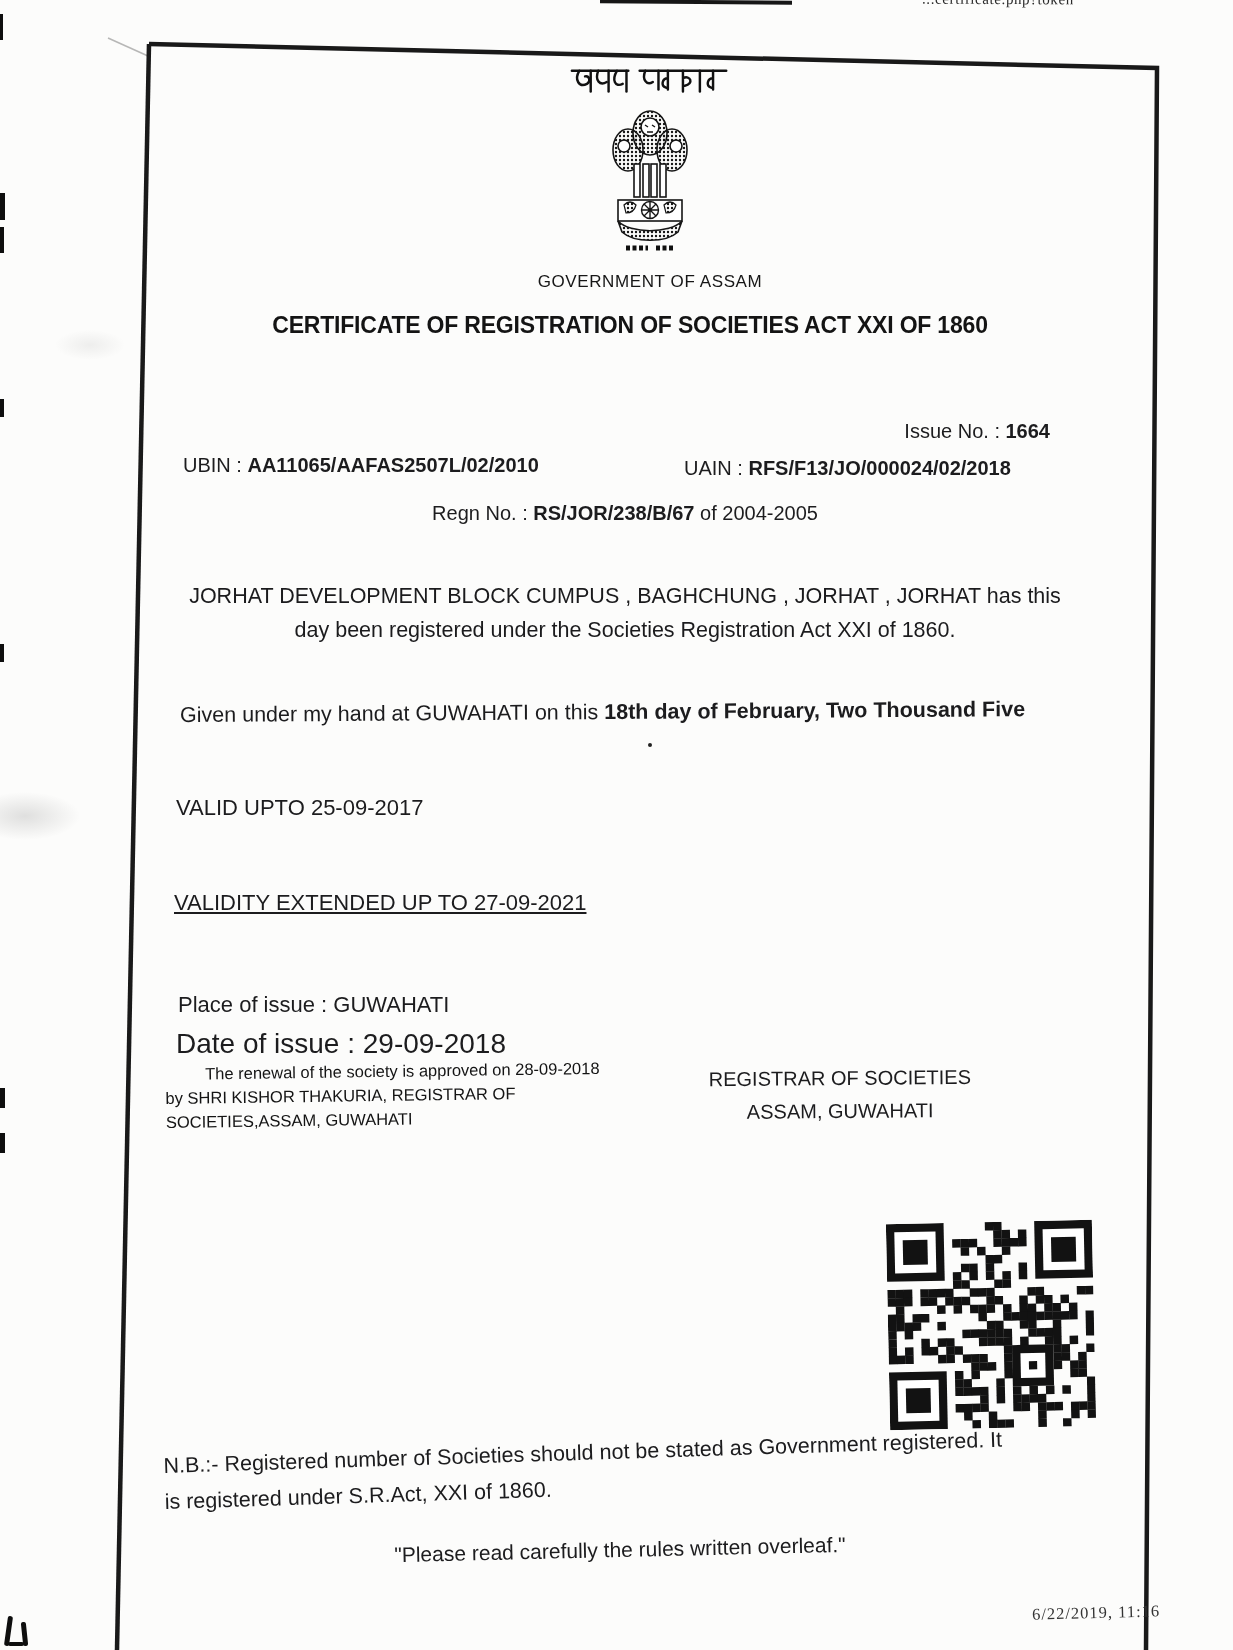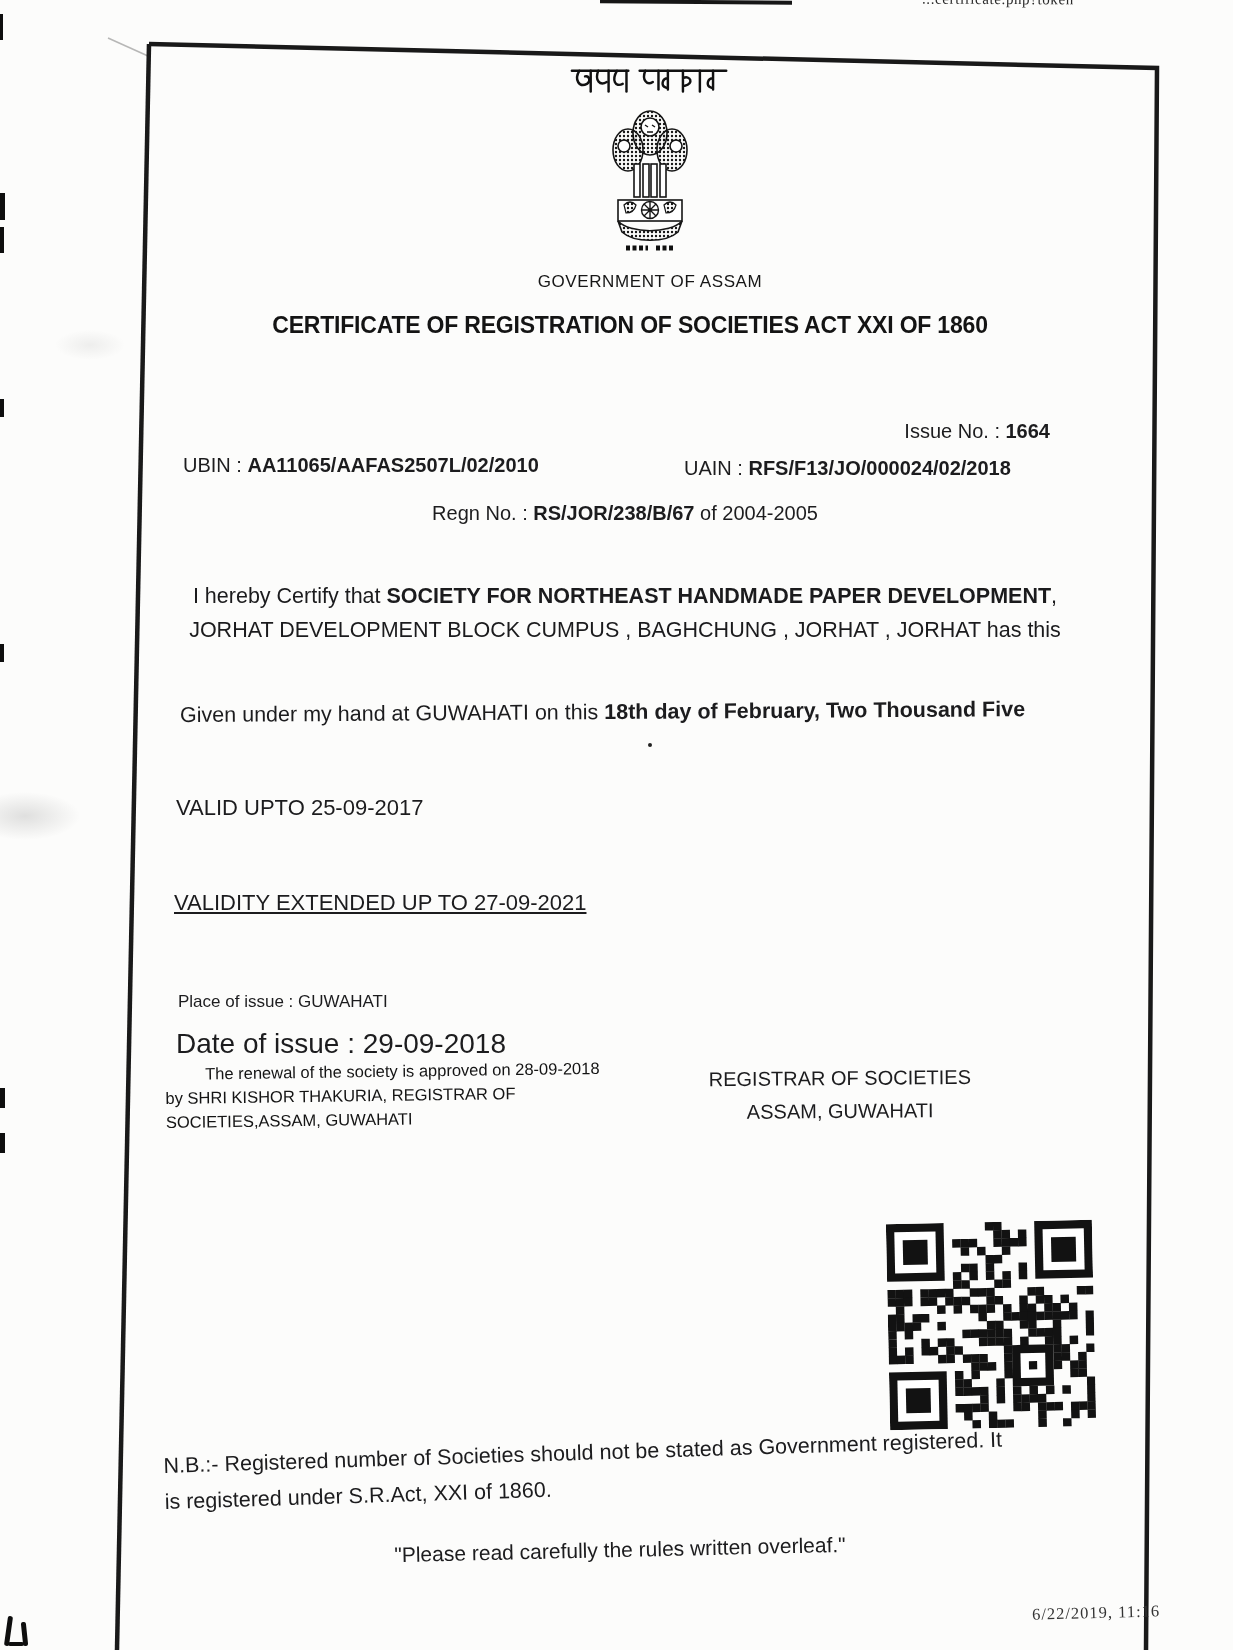--- a/index.html
+++ b/index.html
@@ -17,21 +17,21 @@
   .line21{font-size:20px;}
   .issue{left:150px;top:420px;width:900px;text-align:right;}
   .ubin{left:183px;top:454px;}
   .uain{left:684px;top:457px;}
   .regn{left:150px;top:494px;width:950px;text-align:center;margin-top:8px;}
   .bodypara{left:165px;top:579px;width:920px;text-align:center;font-size:21.5px;line-height:34px;color:#1b1b1d;}
   .given{left:180px;top:703px;font-size:21.5px;transform:rotate(-.4deg);transform-origin:left center;white-space:nowrap;}
   .dot{left:648px;top:743px;width:4px;height:4px;background:#222;border-radius:50%;}
   .valid1{left:176px;top:795px;font-size:22px;}
   .valid2{left:174px;top:890px;font-size:22px;text-decoration:underline;}
-  .place{left:178px;top:992px;font-size:17px;}
+  .place{left:178px;top:992px;font-size:22px;}
   .date{left:176px;top:1028px;font-size:28px;}
   .renewal{left:165px;top:1062px;width:480px;font-size:16.5px;line-height:24px;transform:rotate(-.8deg);transform-origin:left top;color:#141414;}
   .renewal .l1{text-indent:40px;}
   .signblock{left:700px;top:1062px;width:280px;text-align:center;font-size:20px;line-height:33px;transform:rotate(-.5deg);}
   .qr{left:888px;top:1222px;width:206px;height:206px;transform:rotate(-1.2deg);}
   .nb{left:163px;top:1448px;width:930px;font-size:21.5px;line-height:36px;transform:rotate(-1.8deg);transform-origin:left top;}
   .overleaf{left:150px;top:1538px;width:940px;text-align:center;font-size:21px;transform:rotate(-1.3deg);}
   .stamp{left:1032px;top:1603px;font-family:"Liberation Serif",serif;font-size:16.5px;color:#333;
          transform:rotate(-1.5deg);white-space:nowrap;letter-spacing:1px;}
   .urlfrag{left:922px;top:-9px;font-family:"Liberation Serif",serif;font-size:15px;color:#2a2a2a;
@@ -122,22 +122,22 @@
 
 <div class="issue abs line21"><span>Issue No. : </span><span class="b">1664</span></div>
 
 <div class="ubin abs line21"><span>UBIN : </span><span class="b">AA11065/AAFAS2507L/02/2010</span></div>
 
 <div class="uain abs line21"><span>UAIN : </span><span class="b">RFS/F13/JO/000024/02/2018</span></div>
 
 <div class="regn abs line21"><span>Regn No. : </span><span class="b">RS/JOR/238/B/67</span><span> of 2004-2005</span></div>
 
 <div class="bodypara abs">
-  <div><span>I hereby Certify that </span><span class="b">SOCIETY FOR NORTHEAST HANDMADE PAPER DEVELOPMENT</span><span>,</span></div>
   <div>JORHAT DEVELOPMENT BLOCK CUMPUS , BAGHCHUNG , JORHAT , JORHAT has this</div>
+  <div>day been registered under the Societies Registration Act XXI of 1860.</div>
 </div>
 
 <div class="given abs"><span>Given under my hand at GUWAHATI on this </span><span class="b">18th day of February, Two Thousand Five</span></div>
 
 <div class="dot abs"></div>
 
 <div class="valid1 abs">VALID UPTO 25-09-2017</div>
 <div class="valid2 abs">VALIDITY EXTENDED UP TO 27-09-2021</div>
 
 <div class="place abs">Place of issue : GUWAHATI</div>

